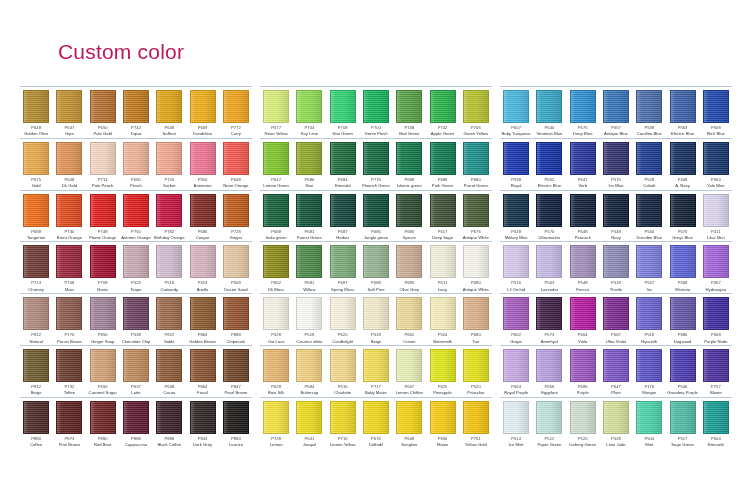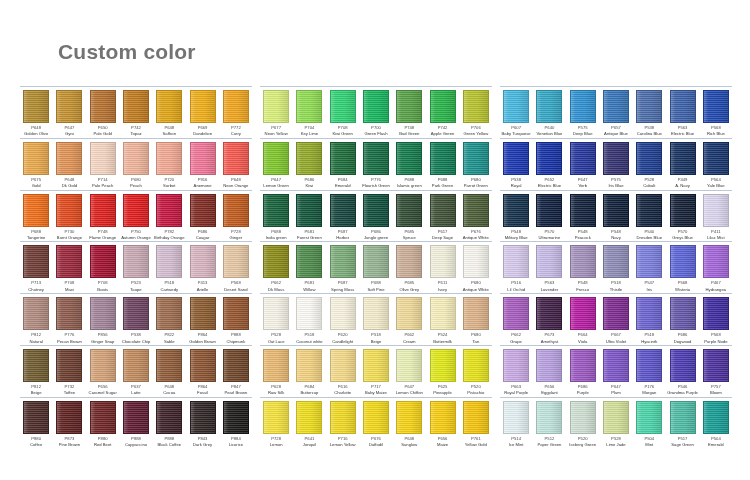--- a/index.html
+++ b/index.html
@@ -14,22 +14,22 @@
   #page{
     position:relative;
     width:750px;height:480px;
     background:#ffffff;
     box-sizing:border-box;
   }
   .page-title{
     position:absolute;
     left:58px; top:40px;
     font-size:21px;
-    font-weight:700;
-    color:#737373;
+    font-weight:400;
+    color:#be185d;
     letter-spacing:.2px;
     white-space:nowrap;
   }
   
   .grid{
     position:absolute;
     left:20px; top:86px;
     width:712px;
     display:grid;
     grid-template-columns:repeat(3,1fr);

